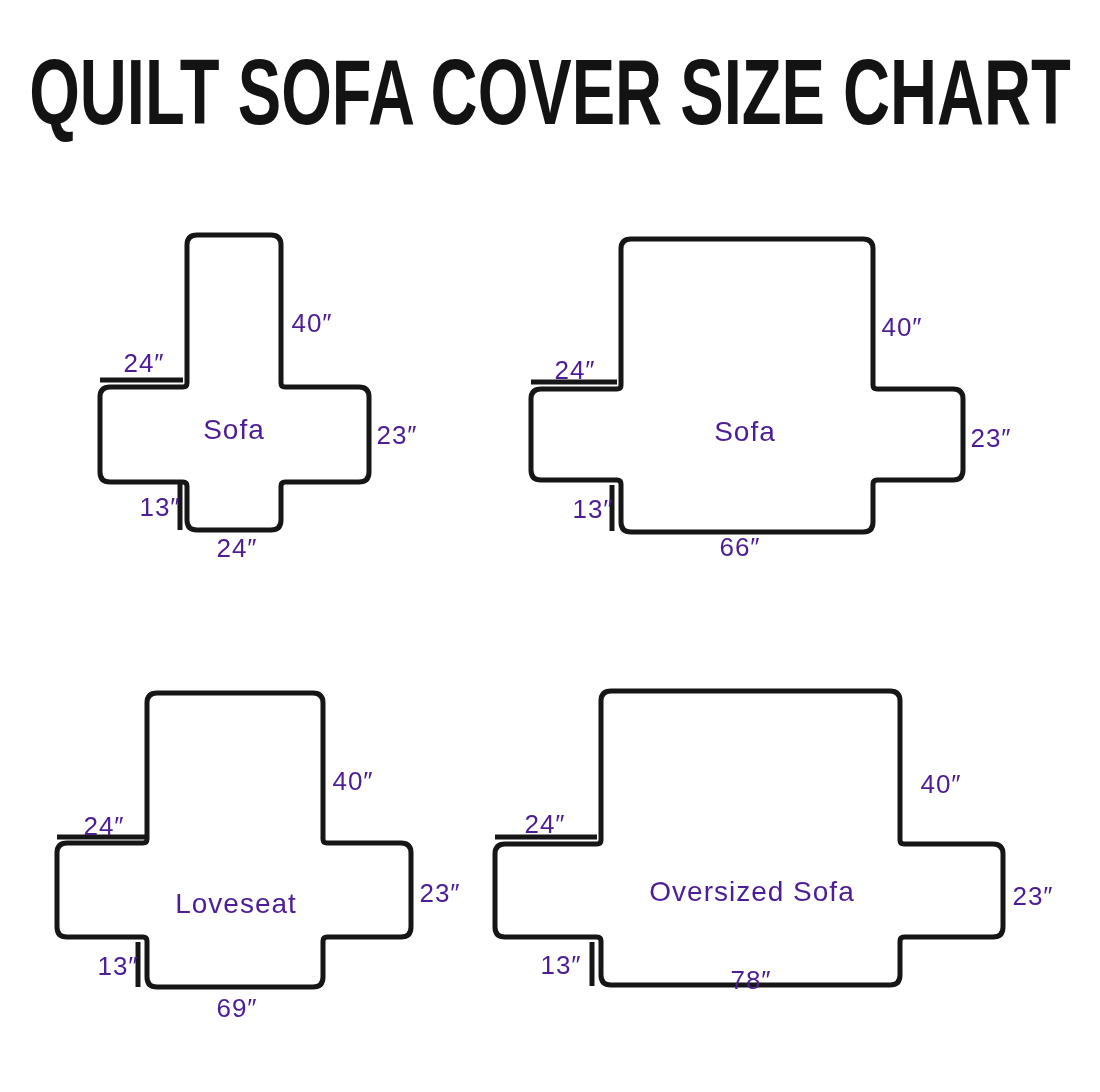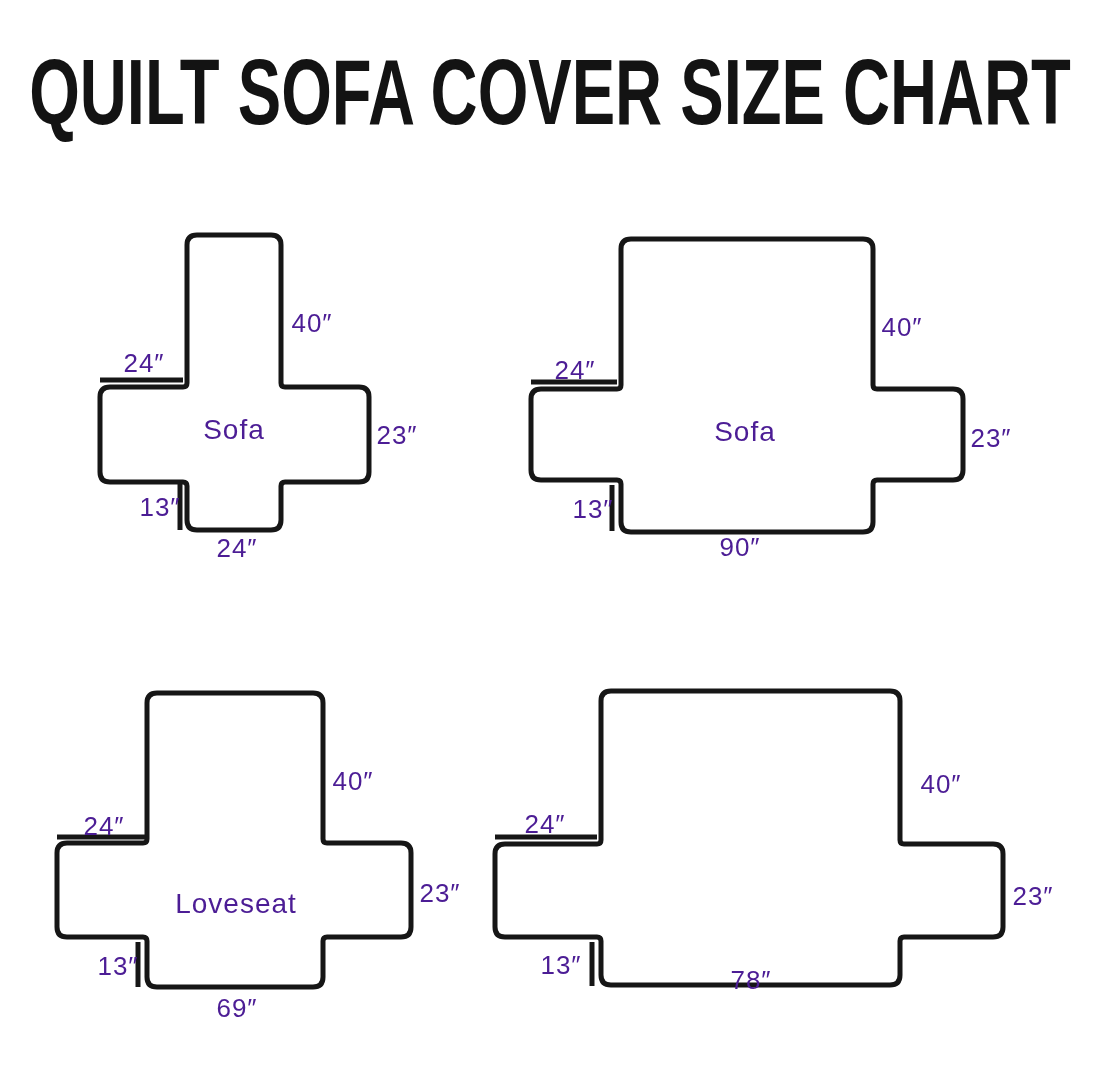--- a/index.html
+++ b/index.html
@@ -53,28 +53,29 @@
   <div class="label name" style="left: 234px; top: 410px;">Sofa</div>
   <div class="label dim" style="left: 397px; top: 415px;">23″</div>
   <div class="label dim" style="left: 160px; top: 487px;">13″</div>
   <div class="label dim" style="left: 237px; top: 528px;">24″</div>
 
   <div class="label dim" style="left: 902px; top: 307px;">40″</div>
   <div class="label dim" style="left: 575px; top: 350px;">24″</div>
   <div class="label name" style="left: 745px; top: 412px;">Sofa</div>
   <div class="label dim" style="left: 991px; top: 418px;">23″</div>
   <div class="label dim" style="left: 593px; top: 489px;">13″</div>
-  <div class="label dim" style="left: 740px; top: 527px;">90″</div>
+  <div class="label dim" style="left: 740px; top: 527px;">66″</div>
 
   <div class="label dim" style="left: 353px; top: 761px;">40″</div>
   <div class="label dim" style="left: 104px; top: 806px;">24″</div>
   <div class="label name" style="left: 236px; top: 884px;">Loveseat</div>
   <div class="label dim" style="left: 440px; top: 873px;">23″</div>
   <div class="label dim" style="left: 118px; top: 946px;">13″</div>
   <div class="label dim" style="left: 237px; top: 988px;">69″</div>
 
   <div class="label dim" style="left: 941px; top: 764px;">40″</div>
   <div class="label dim" style="left: 545px; top: 804px;">24″</div>
+  <div class="label name" style="left: 752px; top: 872px;">Oversized Sofa</div>
   <div class="label dim" style="left: 1033px; top: 876px;">23″</div>
   <div class="label dim" style="left: 561px; top: 945px;">13″</div>
   <div class="label dim" style="left: 751px; top: 960px;">78″</div>
 
 </div>
 
 </body></html>

